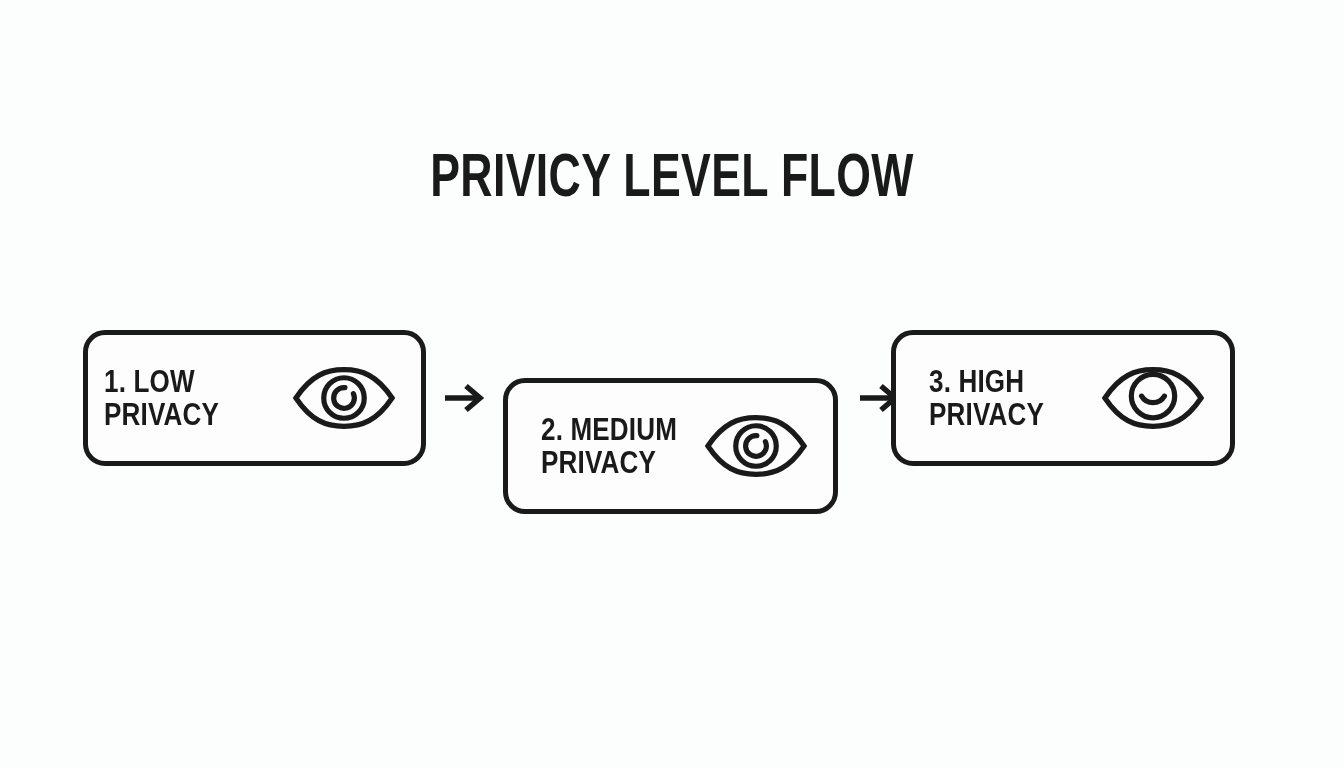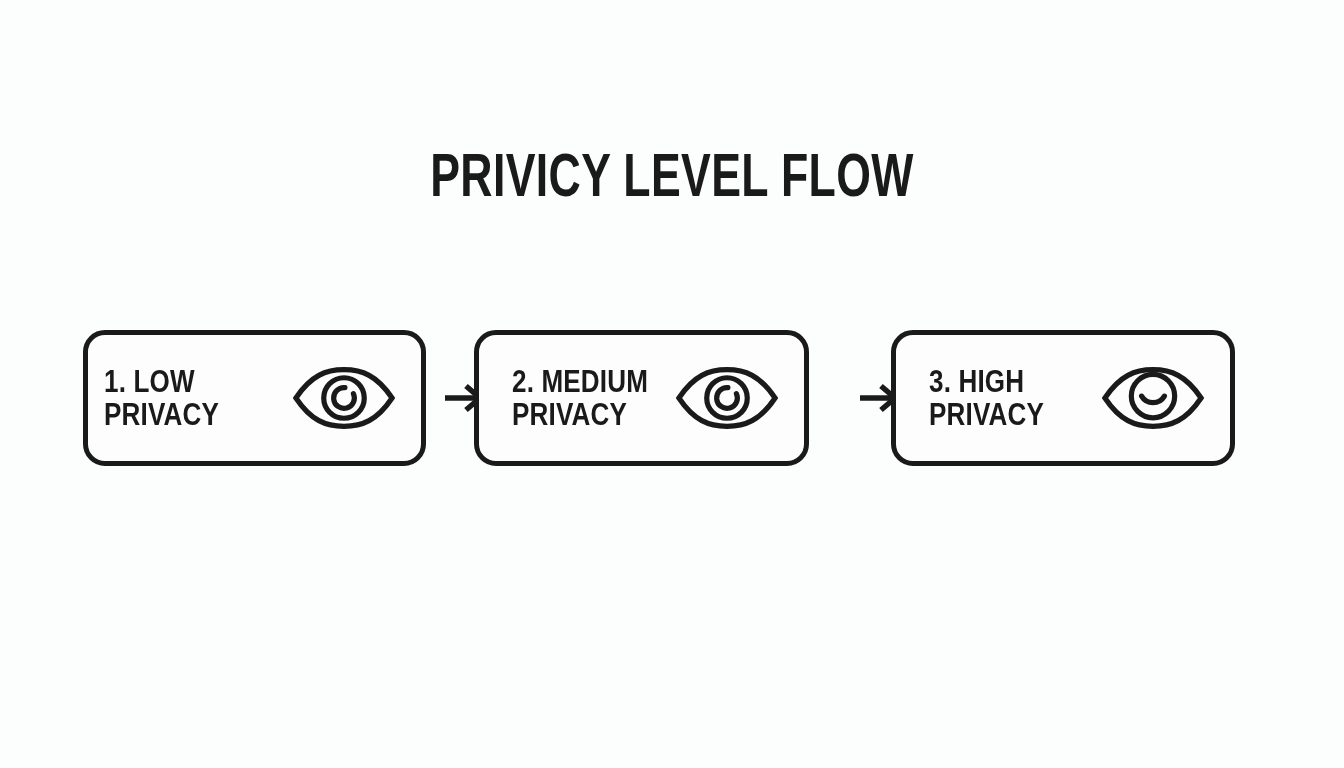--- a/index.html
+++ b/index.html
@@ -41,21 +41,21 @@
     height: 136px;
     background: var(--box-fill);
     border: 5px solid var(--ink);
     border-radius: 22px;
     display: flex;
     align-items: center;
     justify-content: space-between;
     padding: 0 24px 0 33px;
   }
   #step-0 { left: 83px;  width: 343px; padding-left: 16px; }
-  #step-1 { left: 474px; width: 335px; }
+  #step-1 { left: 503px; width: 335px; margin-top: 48px; }
   #step-2 { left: 891px; width: 344px; }
   .step-label {
     font-size: 31px;
     line-height: 33px;
     font-weight: 700;
     color: var(--ink);
     transform: scaleX(0.84);
     transform-origin: 0% 50%;
     white-space: nowrap;
     letter-spacing: 0.2px;

